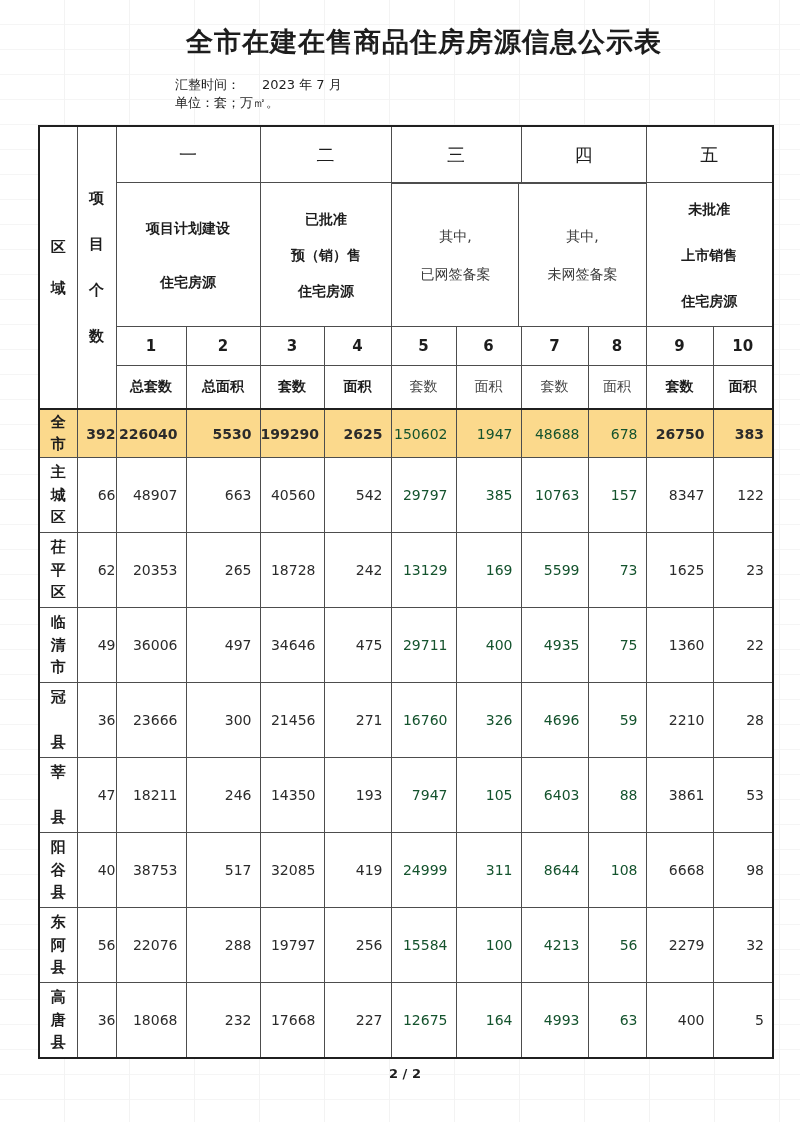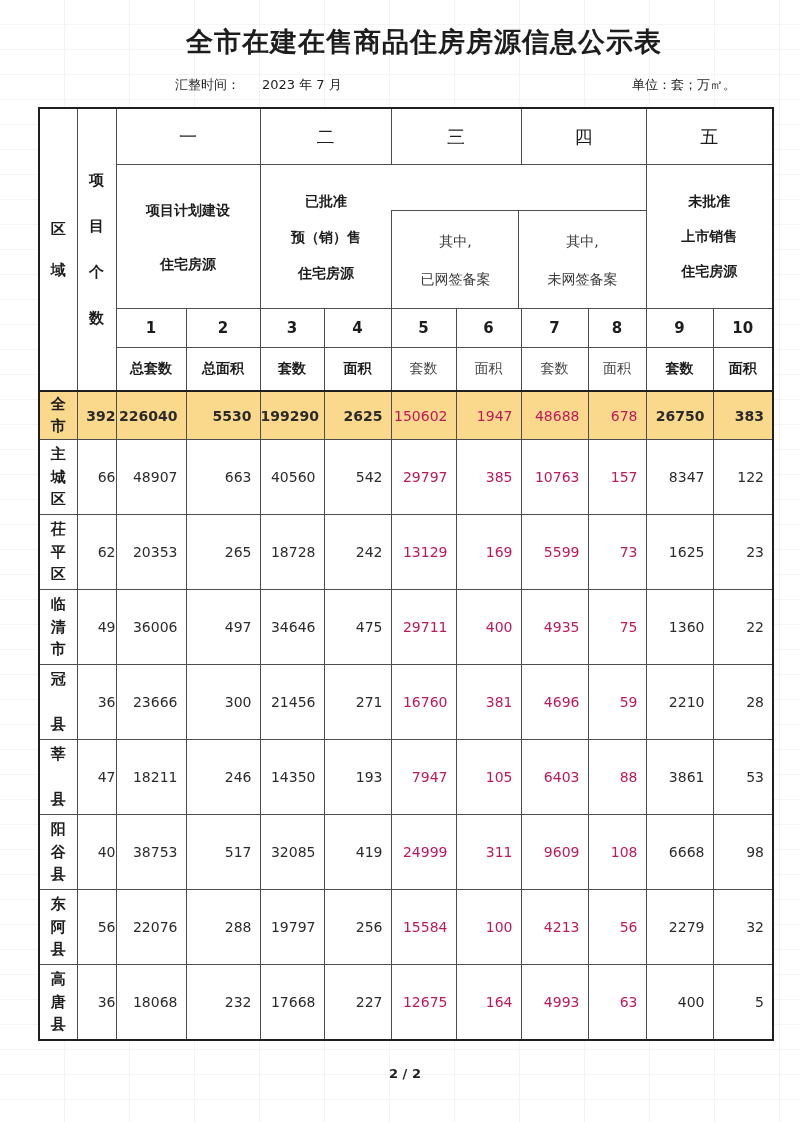--- a/index.html
+++ b/index.html
@@ -19,20 +19,21 @@
     font-size:27px;
     font-weight:bold;
     letter-spacing:1px;
   }
   .meta-row{
     width:734px;margin:16px 0 0 38px;
     box-sizing:border-box;
     padding:0 36px 0 137px;
     display:flex;justify-content:space-between;
     font-size:13px;
+    flex-direction:column;
   }
   .meta-left .meta-value{margin-left:22px;}
   .housing-table{
     margin:13px 0 0 38px;
     width:734px;
     border-collapse:collapse;
     table-layout:fixed;
     border:2px solid #1f1f1f;
     background:#ffffff;
     font-size:14px;
@@ -55,28 +56,28 @@
   .vhead{vertical-align:middle;}
   .vbox{display:flex;flex-direction:column;align-items:center;justify-content:center;
         font-weight:bold;font-size:15px;height:100%;}
   .vbox-region{gap:22px;}
   .vbox-count{gap:27px;}
   .gcell{
     text-align:center;vertical-align:middle;
     font-weight:bold;white-space:pre-line;
   }
   .gcell.g1{line-height:54px;text-align:center;}
-  .gcell.g5{line-height:35px;}
+  .gcell.g5{line-height:46px;}
   .gmid{padding:0;}
   .gmid-flex{display:flex;height:143px;width:100%;}
   .g2text{
     width:34%;display:flex;align-items:center;justify-content:center;
     text-align:center;font-weight:bold;white-space:pre-line;line-height:36px;
   }
-  .inset-col{flex:1;display:flex;flex-direction:column;}
+  .inset-col{flex:1;display:flex;flex-direction:row;}
   .inset-spacer{height:45px;}
   .inset-row{flex:1;display:flex;border-top:1px solid #4d4d4d;border-left:1px solid #4d4d4d;}
   .inset{
     flex:1;display:flex;align-items:center;justify-content:center;
     text-align:center;white-space:pre-line;line-height:38px;
     font-weight:normal;color:#3a3a3a;
   }
   .inset:first-child{border-right:1px solid #4d4d4d;}
   .colnum{text-align:center;font-weight:bold;font-size:15px;}
   .collabel{text-align:center;font-weight:bold;}
@@ -84,21 +85,21 @@
   
   .region{vertical-align:middle;}
   .regbox{
     display:flex;flex-direction:column;align-items:center;justify-content:space-between;
     box-sizing:border-box;height:100%;padding:5px 0;
     font-weight:bold;font-size:15px;
   }
   tr.total .regbox{padding:3px 0;}
   td.val{text-align:right;padding-right:8px;color:#2b2b2b;}
   td.val.count{text-align:right;padding-right:0;}
-  td.val.light{color:#be185d;}
+  td.val.light{color:#14532d;}
   tr.total td{background:#FBD98C;}
   tr.total td.val{font-weight:bold;}
   tr.total td.val.light{font-weight:normal;}
   .page-footer{
     position:absolute;top:1066px;left:38px;width:734px;
     text-align:center;font-size:13px;font-weight:bold;
   }
 </style>
 </head>
 <body>
@@ -283,21 +284,21 @@
             <span>冠</span>
             <span>县</span>
           </div>
         </td>
         <td class="val count">36</td>
         <td class="val">23666</td>
         <td class="val">300</td>
         <td class="val">21456</td>
         <td class="val">271</td>
         <td class="val light">16760</td>
-        <td class="val light">381</td>
+        <td class="val light">326</td>
         <td class="val light">4696</td>
         <td class="val light">59</td>
         <td class="val">2210</td>
         <td class="val">28</td>
       </tr>
       <tr>
         <td class="region">
           <div class="regbox">
             <span>莘</span>
             <span>县</span>
@@ -323,21 +324,21 @@
             <span>县</span>
           </div>
         </td>
         <td class="val count">40</td>
         <td class="val">38753</td>
         <td class="val">517</td>
         <td class="val">32085</td>
         <td class="val">419</td>
         <td class="val light">24999</td>
         <td class="val light">311</td>
-        <td class="val light">9609</td>
+        <td class="val light">8644</td>
         <td class="val light">108</td>
         <td class="val">6668</td>
         <td class="val">98</td>
       </tr>
       <tr>
         <td class="region">
           <div class="regbox">
             <span>东</span>
             <span>阿</span>
             <span>县</span>

